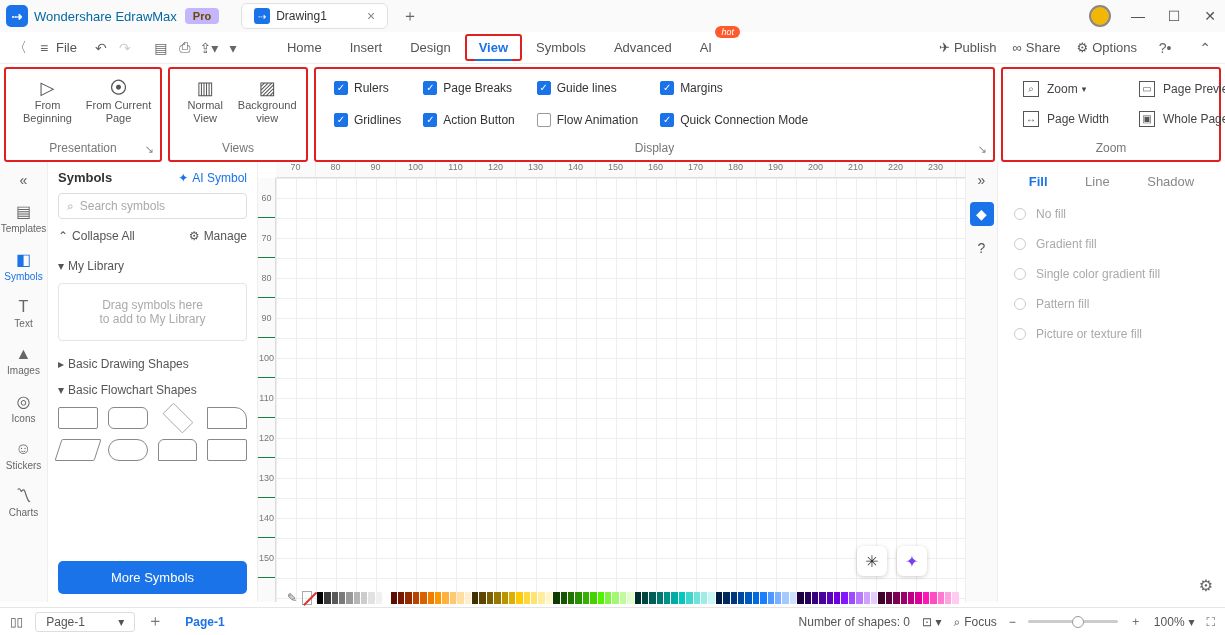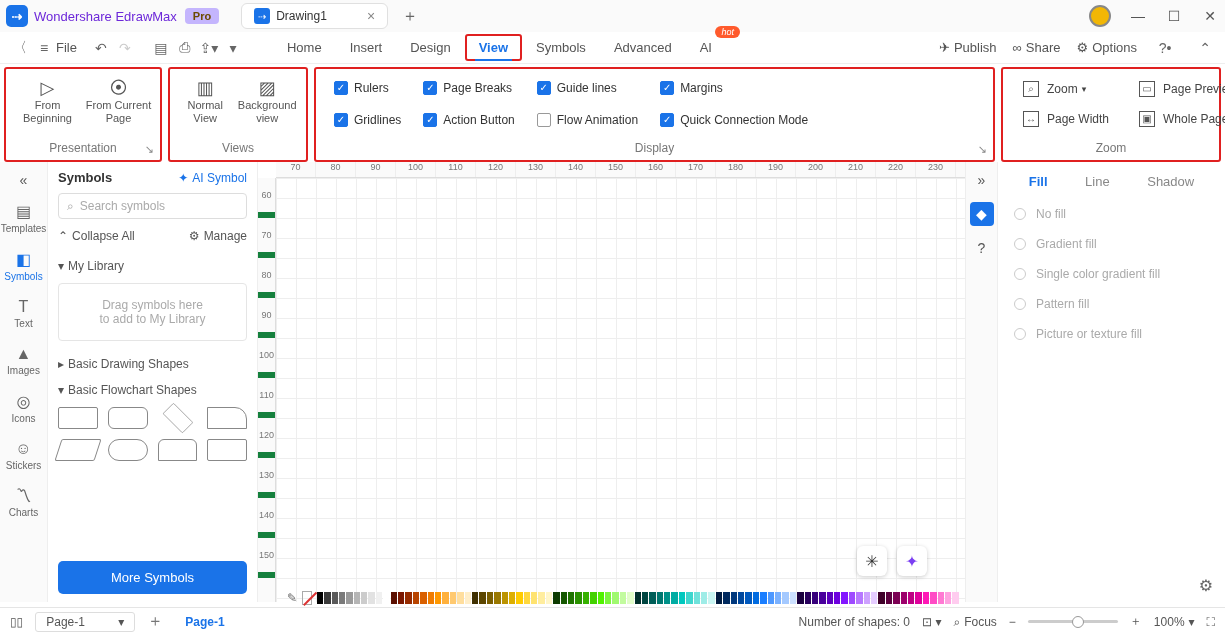--- a/index.html
+++ b/index.html
@@ -1,21 +1,21 @@
 <!DOCTYPE html>
 <html><head>
 <meta charset="utf-8">
 <style>
 * { margin:0; padding:0; box-sizing:border-box; font-family: -apple-system, "Segoe UI", Arial, sans-serif; }
 body { width:1225px; height:635px; background:#fff; font-size:12px; color:#333; overflow:hidden; position:relative; }
 
 
 .title-bar { height:32px; display:flex; align-items:center; padding:0 6px; background:#fafafa; }
 .title-bar .logo { width:22px; height:22px; background:#1a73e8; border-radius:5px; display:flex; align-items:center; justify-content:center; color:#fff; font-weight:bold; font-size:13px; margin-right:6px; }
-.title-bar .app-name { font-size:13px; color:#6d28d9; }
+.title-bar .app-name { font-size:13px; color:#0369a1; }
 .title-bar .pro { margin-left:8px; background:#c4b5fd; color:#6b4a00; padding:2px 8px; border-radius:4px; font-weight:bold; font-size:11px; }
 .title-bar .tab { margin-left:22px; display:flex; align-items:center; padding:4px 12px; background:#fff; border:1px solid #e0e0e0; border-radius:6px; font-size:12px; color:#333; }
 .title-bar .tab .tab-logo { width:16px; height:16px; background:#1a73e8; border-radius:3px; color:#fff; display:flex; align-items:center; justify-content:center; font-size:10px; margin-right:6px;}
 .title-bar .tab .x { margin-left:40px; color:#888; font-size:14px; }
 .title-bar .plus { margin-left:14px; font-size:16px; color:#666; }
 .title-bar .right { margin-left:auto; display:flex; align-items:center; gap:18px; color:#555; }
 .title-bar .avatar { width:22px; height:22px; border-radius:50%; background:#f2b705; border:2px solid #888;}
 .winctl { font-size:14px; color:#555; width:18px; text-align:center; }
 
 
@@ -69,21 +69,21 @@
 .symbols-panel .shape.round { border-radius:6px; }
 .symbols-panel .shape.diamond { transform:rotate(45deg) scale(0.7); }
 .symbols-panel .shape.pill { border-radius:11px; }
 .symbols-panel .shape.para { transform:skewX(-18deg);}
 .symbols-panel .more-btn { margin-top:auto; background:#1a73e8; color:#fff; text-align:center; padding:9px; border-radius:5px; font-size:13px;}
 
 .canvas-wrap { flex:1; position:relative; background:#fff; overflow:hidden;}
 .ruler-h { position:absolute; top:0; left:18px; right:0; height:16px; display:flex; font-size:9px; color:#777; background:#fafafa; border-bottom:1px solid #ddd;}
 .ruler-h div { width:40px; text-align:center; border-right:1px solid #eee;}
 .ruler-v { position:absolute; top:16px; left:0; width:18px; bottom:0; background:#fafafa; border-right:1px solid #ddd; display:flex; flex-direction:column; font-size:9px; color:#777;}
-.ruler-v div { height:40px; display:flex; align-items:center; justify-content:center; border-bottom:6px solid #15803d;text-align:center;}
+.ruler-v div { height:40px; display:flex; align-items:center; justify-content:center; border-bottom:1px solid #15803d;text-align:center;}
 .grid { position:absolute; top:16px; left:18px; right:0; bottom:0;
   background-image:linear-gradient(#eee 1px, transparent 1px), linear-gradient(90deg, #eee 1px, transparent 1px);
   background-size:20px 20px;}
 .float-btns { position:absolute; right:38px; bottom:26px; display:flex; gap:10px;}
 .fab { width:30px; height:30px; border-radius:6px; background:#fff; box-shadow:0 1px 4px rgba(0,0,0,0.2); display:flex; align-items:center; justify-content:center; font-size:16px;}
 
 .rightbar { width:32px; background:#fafafa; border-left:1px solid #eee; display:flex; flex-direction:column; align-items:center; padding-top:6px; gap:10px;}
 .rightbar .rb { width:24px; height:24px; display:flex; align-items:center; justify-content:center; border-radius:4px; font-size:14px; color:#555;}
 .rightbar .rb.active { background:#1a73e8; color:#fff;}
 

